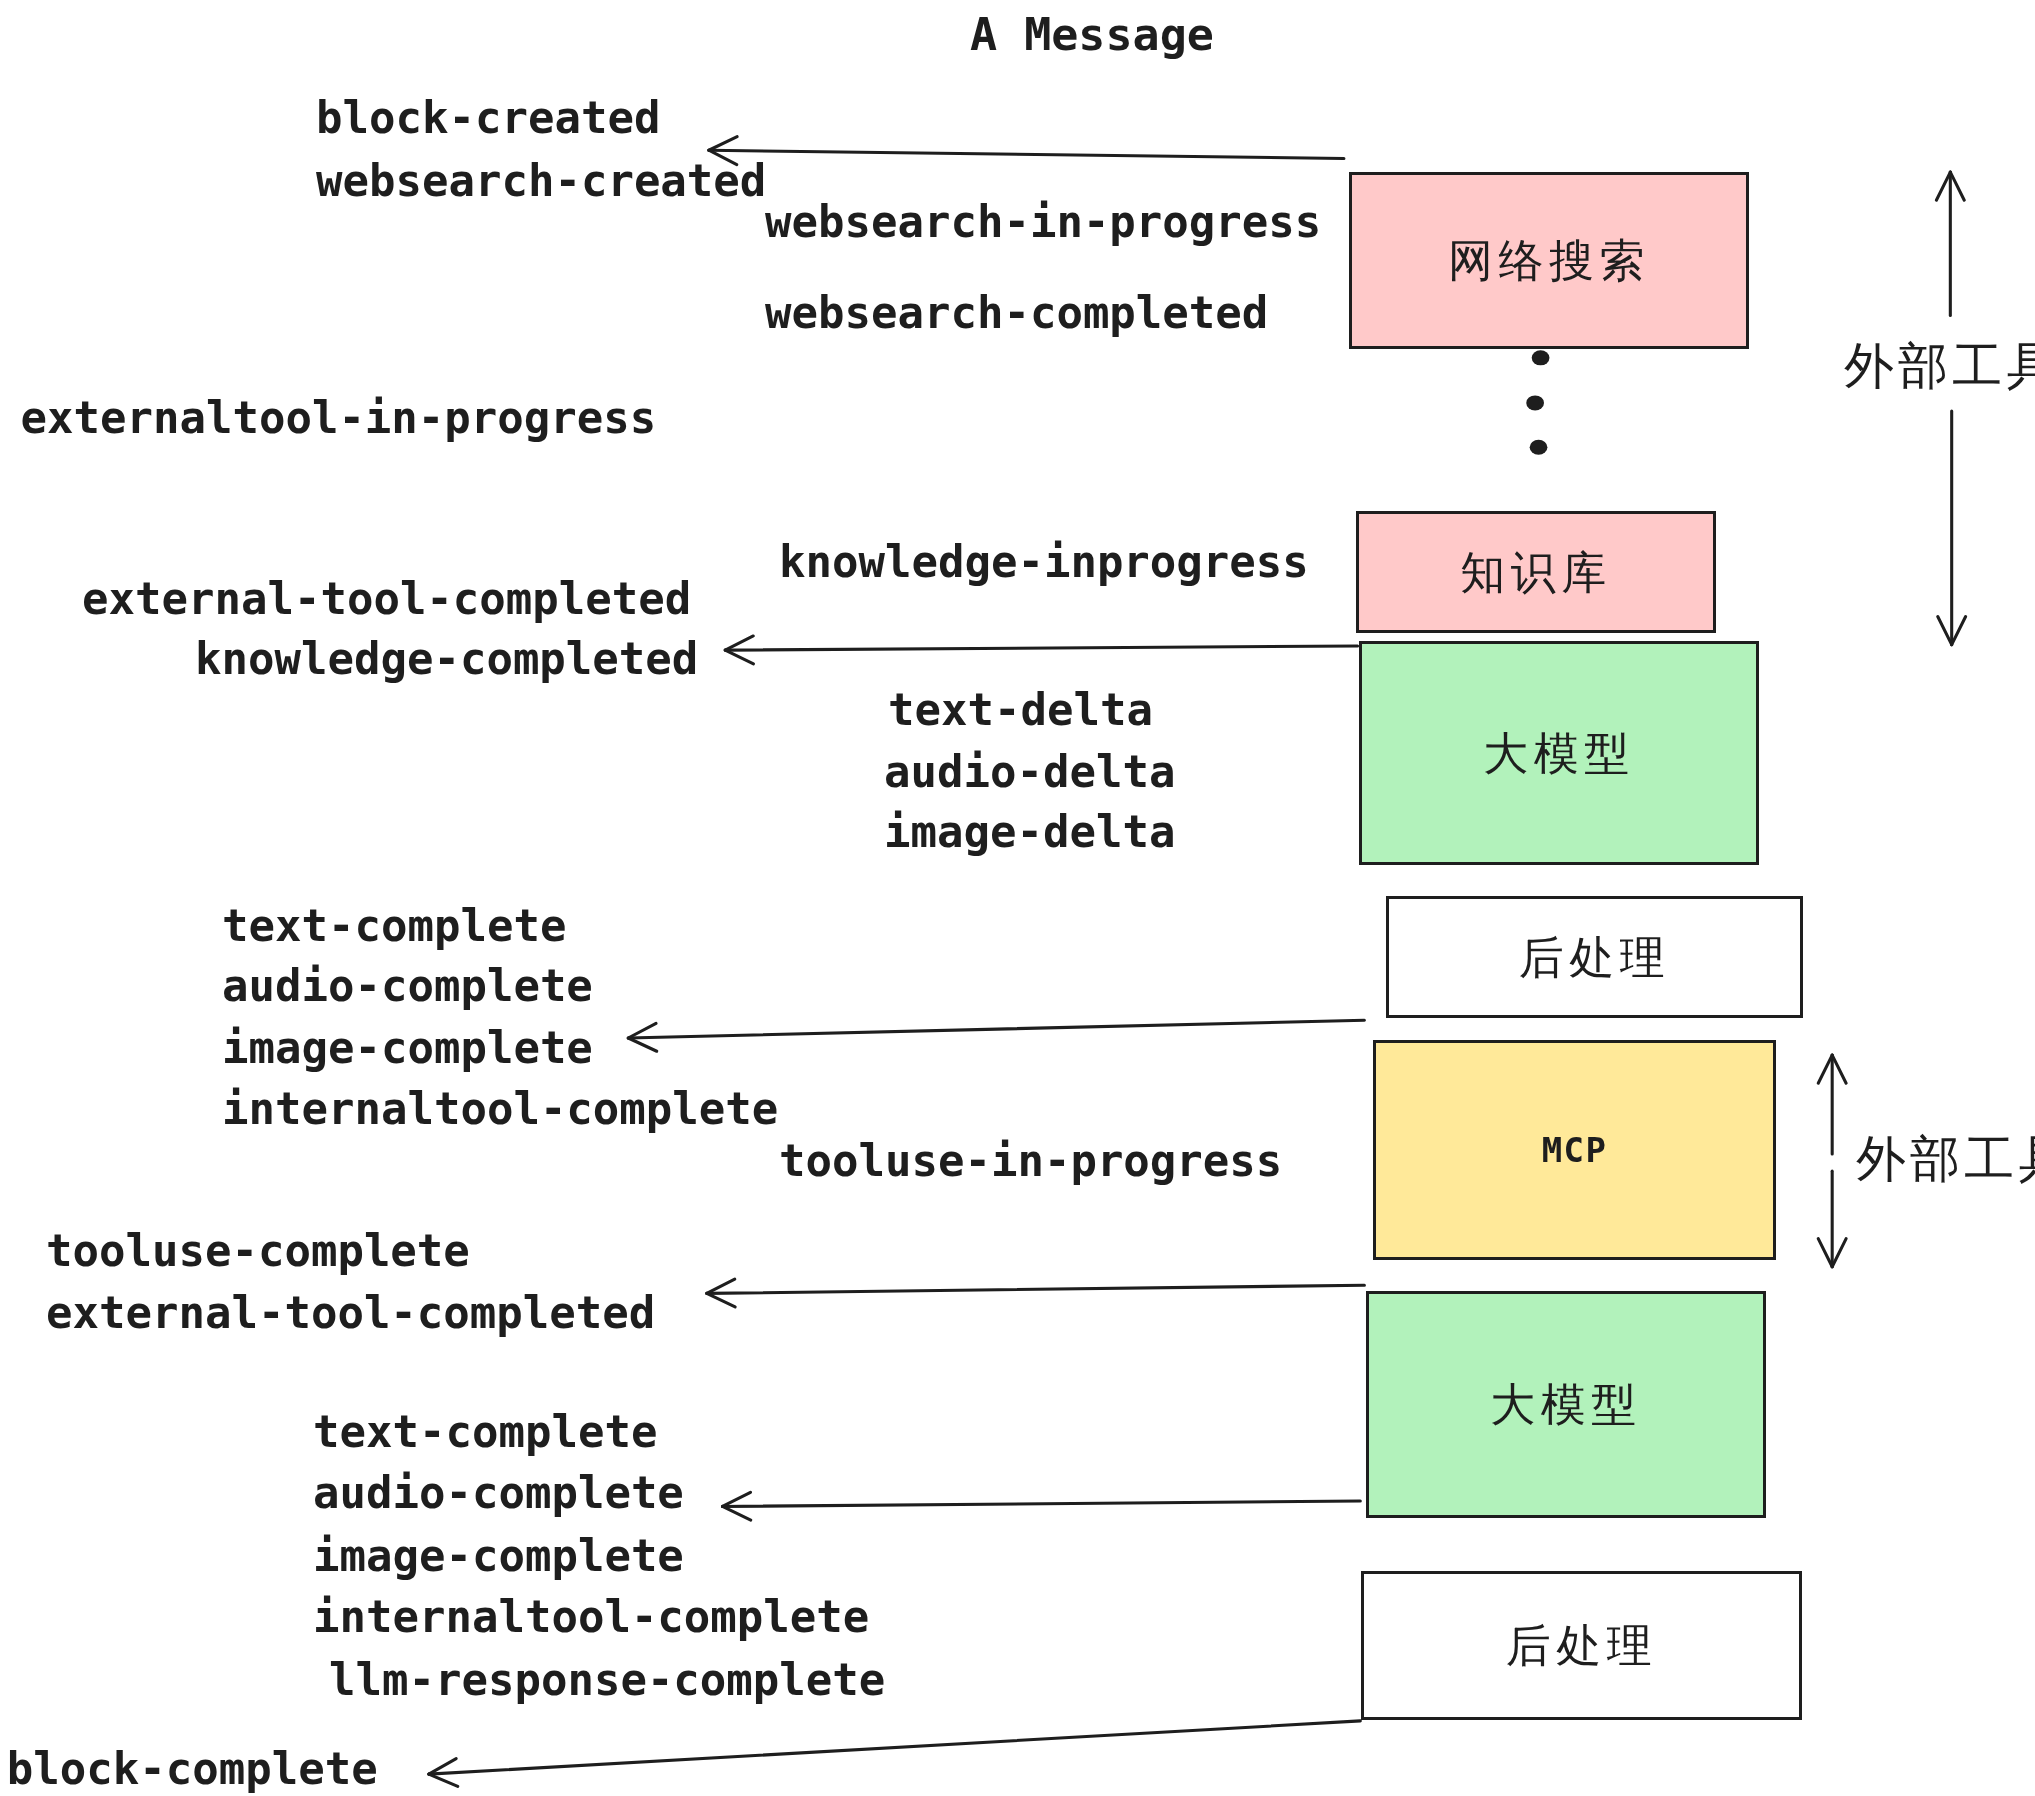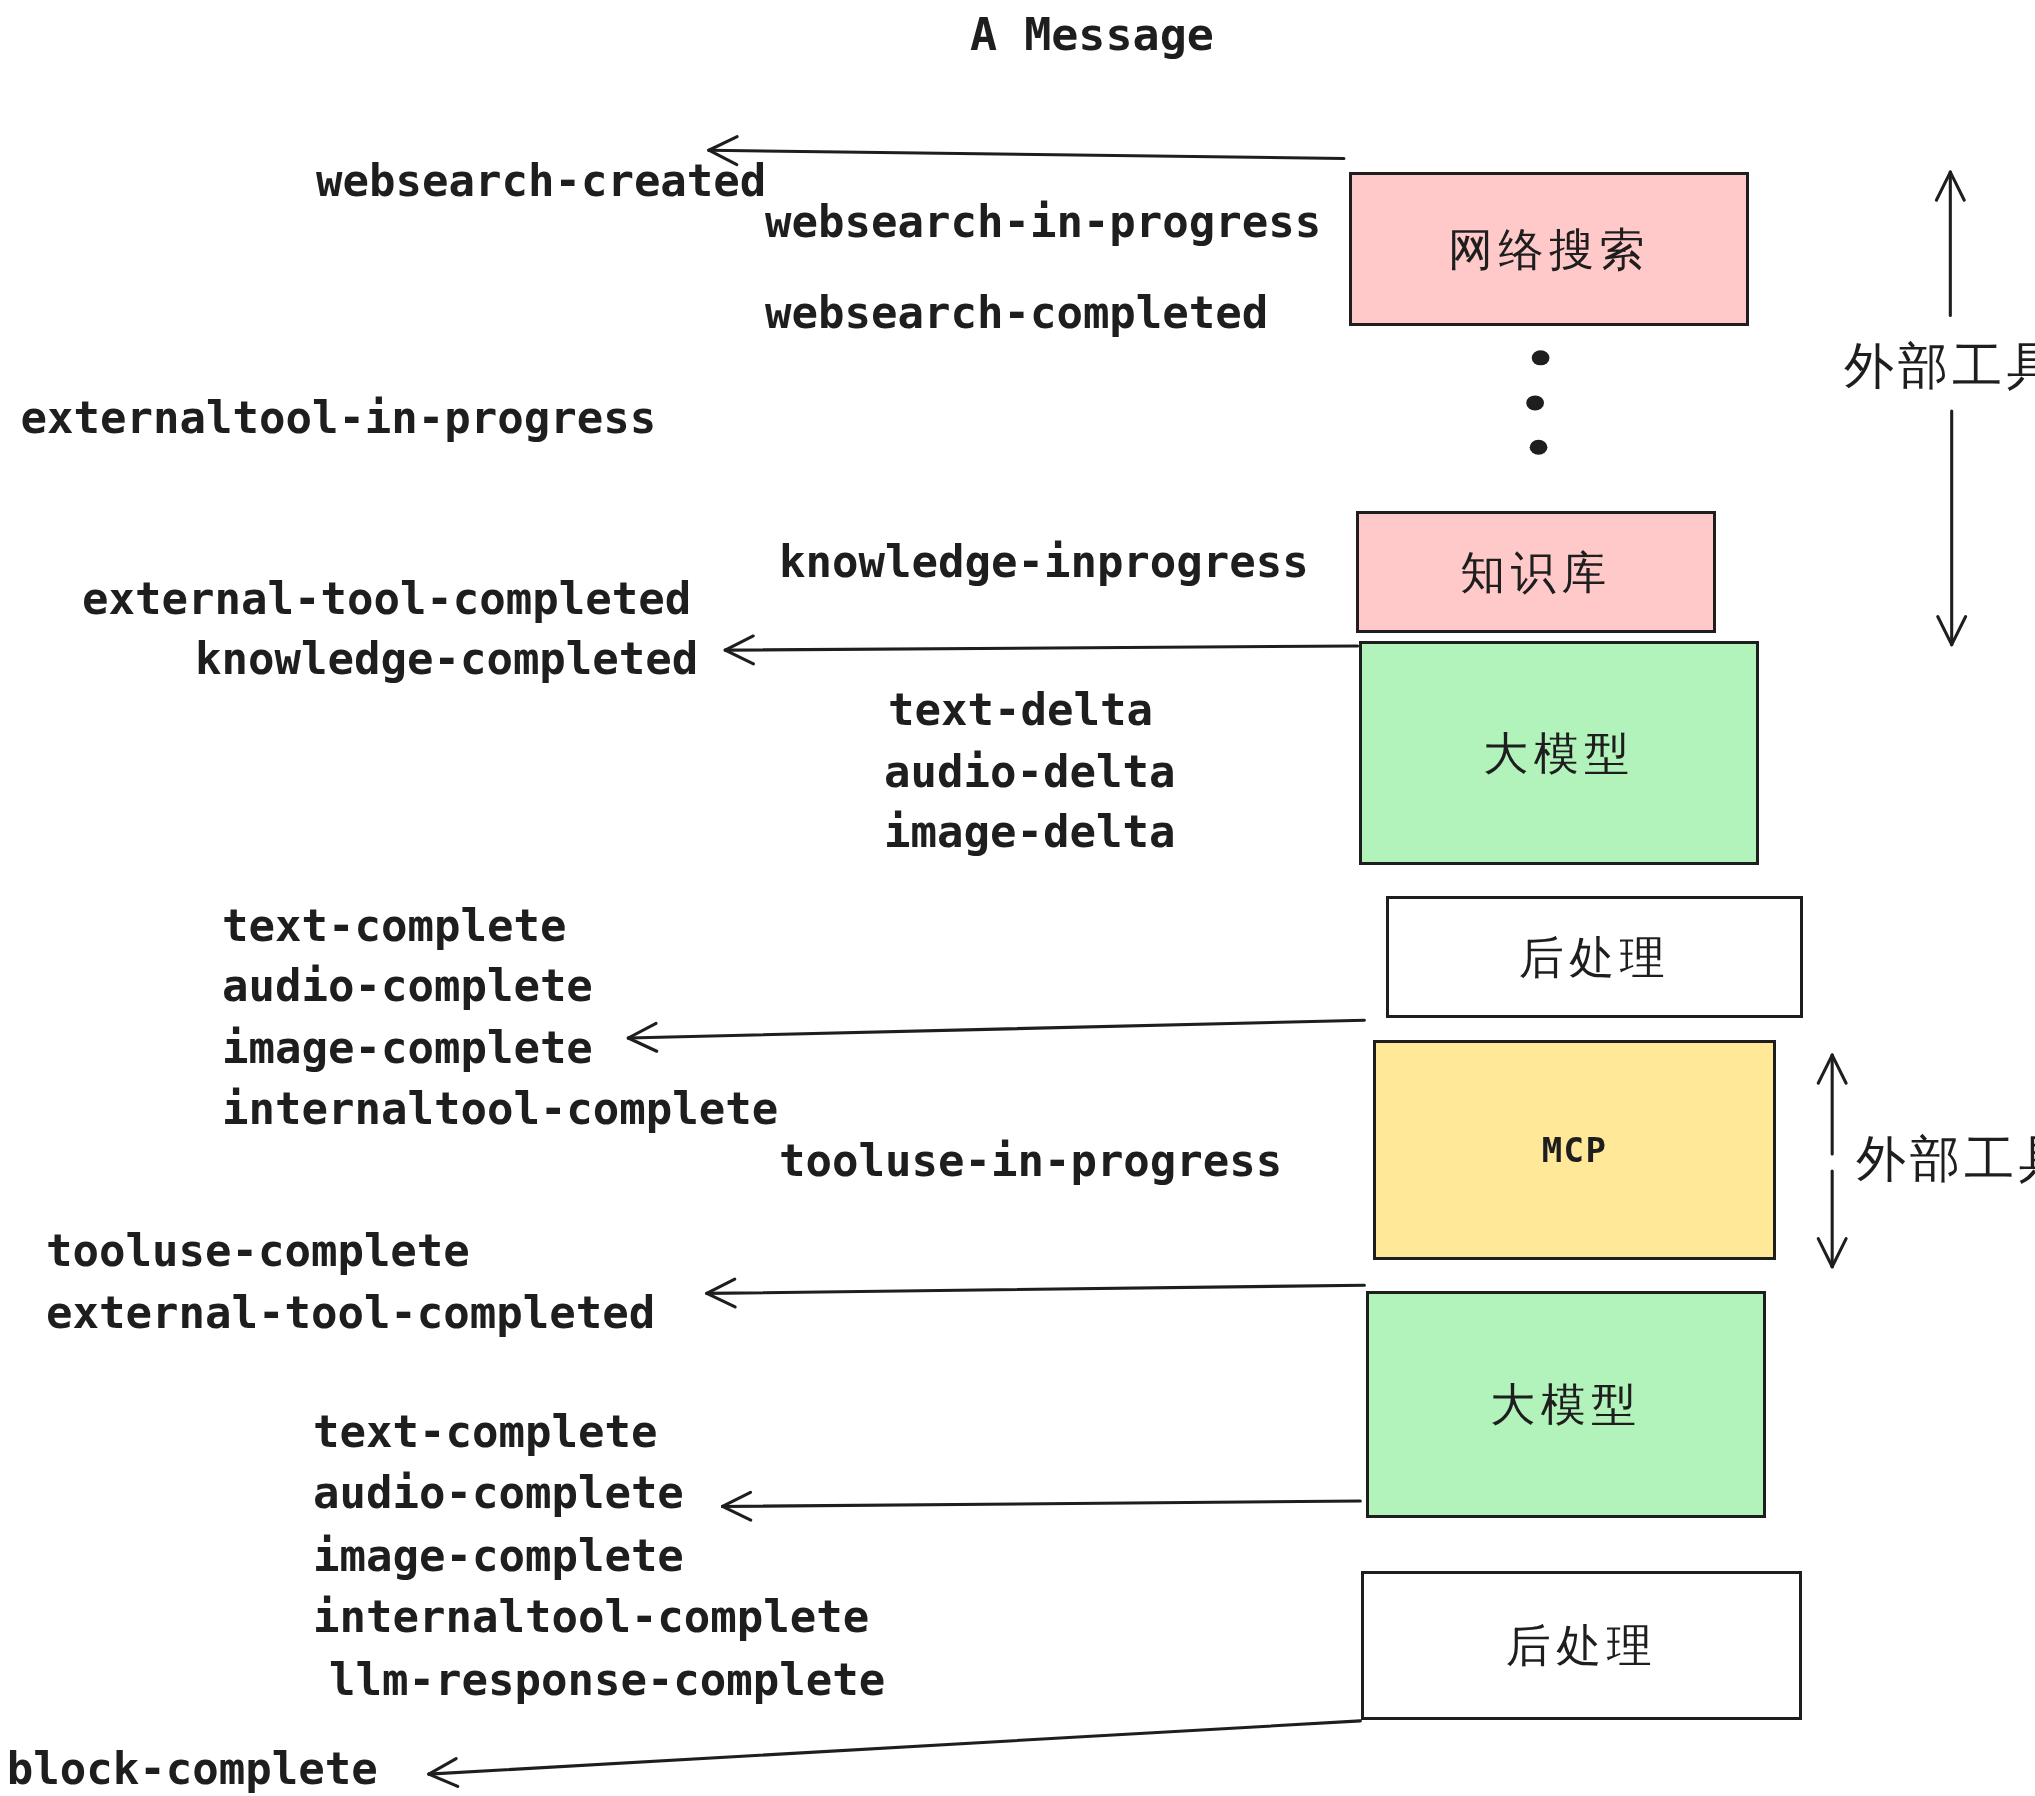--- a/index.html
+++ b/index.html
@@ -65,20 +65,21 @@
       <line x1="2683" y1="1715" x2="2683" y2="1855" stroke="#1e1e1e" stroke-width="4.5" stroke-linecap="round"></line>
       <line x1="2683" y1="1855" x2="2662.5783870795863" y2="1813.781585113826" stroke="#1e1e1e" stroke-width="4.5" stroke-linecap="round"></line>
       <line x1="2683" y1="1855" x2="2703.4216129204137" y2="1813.781585113826" stroke="#1e1e1e" stroke-width="4.5" stroke-linecap="round"></line>
       <ellipse cx="2256" cy="524" rx="13" ry="11" fill="#1e1e1e"></ellipse>
       <ellipse cx="2248" cy="590" rx="13" ry="11" fill="#1e1e1e"></ellipse>
       <ellipse cx="2253" cy="655" rx="13" ry="11" fill="#1e1e1e"></ellipse>
     </svg>
 
   <div class="title">A Message</div>
 
+  <div class="evt" style="left:316px;top:96px">block-created</div>
   <div class="evt" style="left:316px;top:159px">websearch-created</div>
   <div class="evt" style="left:765px;top:200px">websearch-in-progress</div>
   <div class="evt" style="left:765px;top:291px">websearch-completed</div>
   <div class="evt" style="left:20.5px;top:396px">externaltool-in-progress</div>
   <div class="evt" style="left:779px;top:540px">knowledge-inprogress</div>
   <div class="evt" style="left:82px;top:577px">external-tool-completed</div>
   <div class="evt" style="left:195px;top:637px">knowledge-completed</div>
   <div class="evt" style="left:888px;top:688px">text-delta</div>
   <div class="evt" style="left:884px;top:750px">audio-delta</div>
   <div class="evt" style="left:884px;top:810px">image-delta</div>
@@ -89,21 +90,21 @@
   <div class="evt" style="left:779px;top:1139px">tooluse-in-progress</div>
   <div class="evt" style="left:46px;top:1229px">tooluse-complete</div>
   <div class="evt" style="left:46px;top:1291px">external-tool-completed</div>
   <div class="evt" style="left:313px;top:1410px">text-complete</div>
   <div class="evt" style="left:313px;top:1471px">audio-complete</div>
   <div class="evt" style="left:313px;top:1534px">image-complete</div>
   <div class="evt" style="left:313px;top:1595px">internaltool-complete</div>
   <div class="evt" style="left:329px;top:1658px">llm-response-complete</div>
   <div class="evt" style="left:6.8px;top:1747px">block-complete</div>
 
-  <div class="box" style="left: 1349px; top: 172px; width: 400px; height: 154px; background-color: rgb(255, 201, 201);">
+  <div class="box" style="left: 1349px; top: 172px; width: 400px; height: 177px; background-color: rgb(255, 201, 201);">
     <span class="zh">网络搜索</span>
   </div>
   <div class="box" style="left: 1356px; top: 511px; width: 360px; height: 122px; background-color: rgb(255, 201, 201);">
     <span class="zh">知识库</span>
   </div>
   <div class="box" style="left: 1359px; top: 641px; width: 400px; height: 224px; background-color: rgb(178, 242, 187);">
     <span class="zh">大模型</span>
   </div>
   <div class="box" style="left: 1386px; top: 896px; width: 417px; height: 122px; background-color: rgb(255, 255, 255);">
     <span class="zh">后处理</span>

